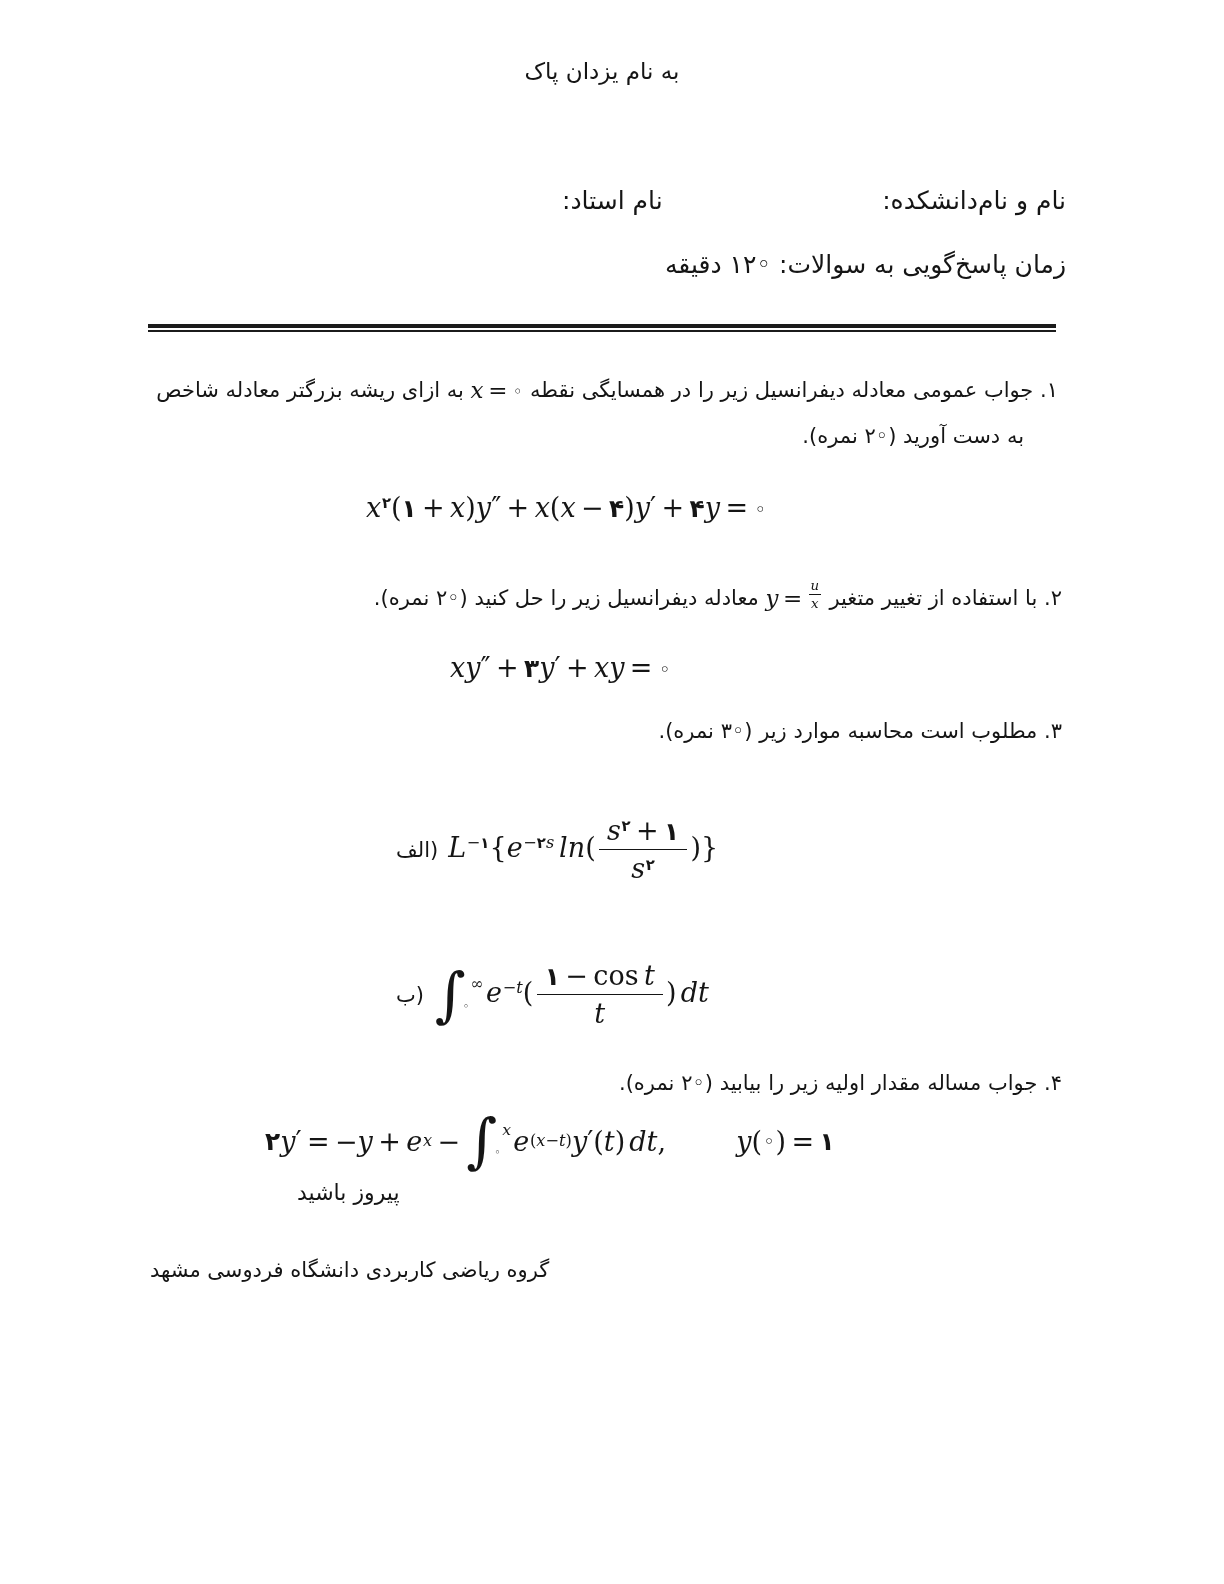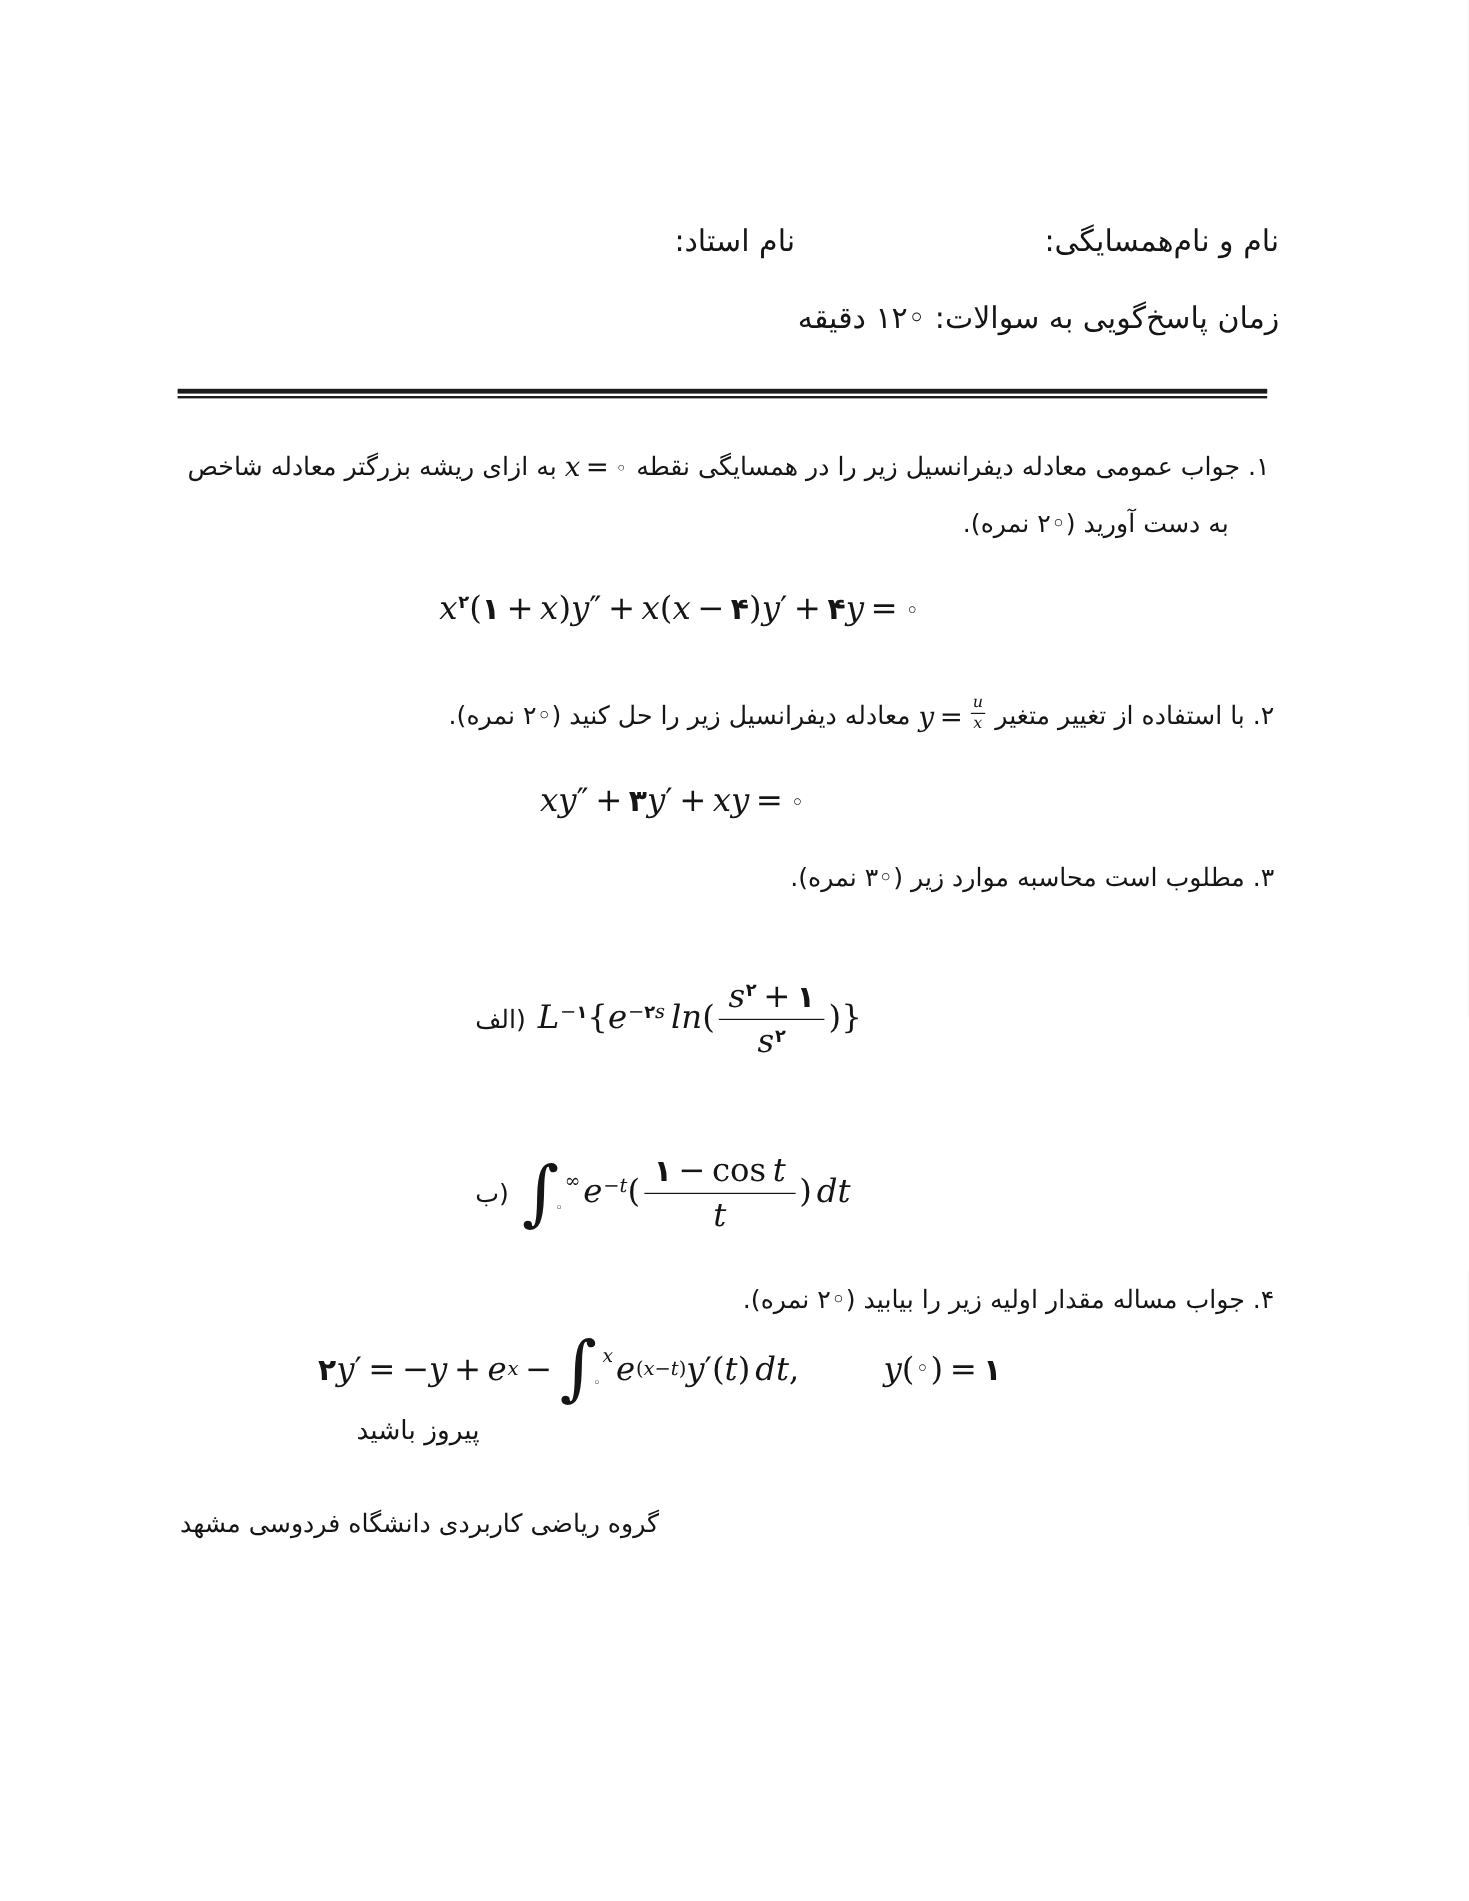--- a/index.html
+++ b/index.html
@@ -71,23 +71,24 @@
   .msp { display:inline-block; }
 
   .foot-wish { left:297px; top:1160px; font-size:22px;margin-top:20px; }
   .foot-dept { left:150px; top:1258px; font-size:21px; }
 </style>
 </head>
 <body>
 
 <div class="page">
 
+  <div class="centercol fa bismillah">به نام یزدان پاک</div>
 
 
-  <div class="abs fa lbl name-lbl">نام و نام‌همسایگی:</div>
+  <div class="abs fa lbl name-lbl">نام و نام‌دانشکده:</div>
   <div class="abs fa lbl prof-lbl">نام استاد:</div>
   <div class="abs fa lbl time-lbl">زمان پاسخ‌گویی به سوالات: ‪۱۲◦‬ دقیقه</div>
 
   <div class="rule">
     <div class="thick"></div>
     <div class="thin"></div>
   </div>
 
   <div class="abs fa qline q1l1"><span>۱. جواب عمومی معادله دیفرانسیل زیر را در همسایگی نقطه </span><span class="imath"><span class="mi">x</span><span class="mo">=</span><span class="mz">◦</span></span><span> به ازای ریشه بزرگتر معادله شاخص</span></div>
   <div class="abs fa qline q1l2">به دست آورید (‪۲◦‬ نمره).</div>

